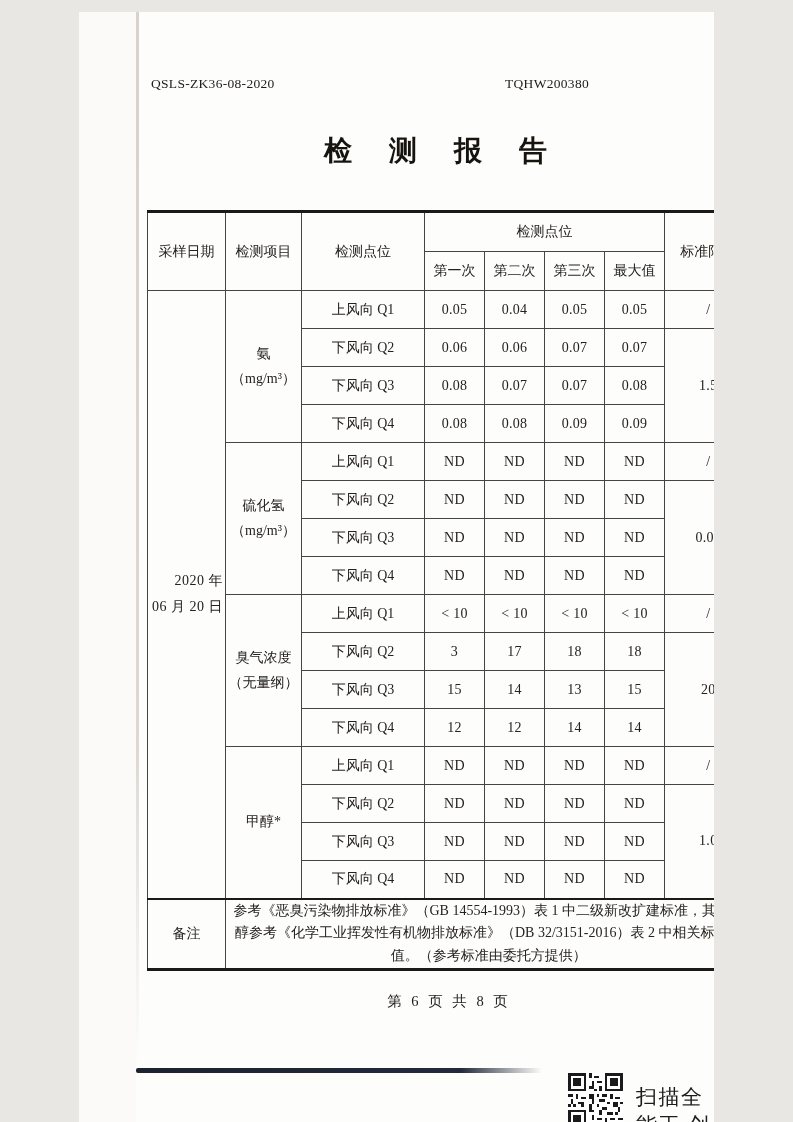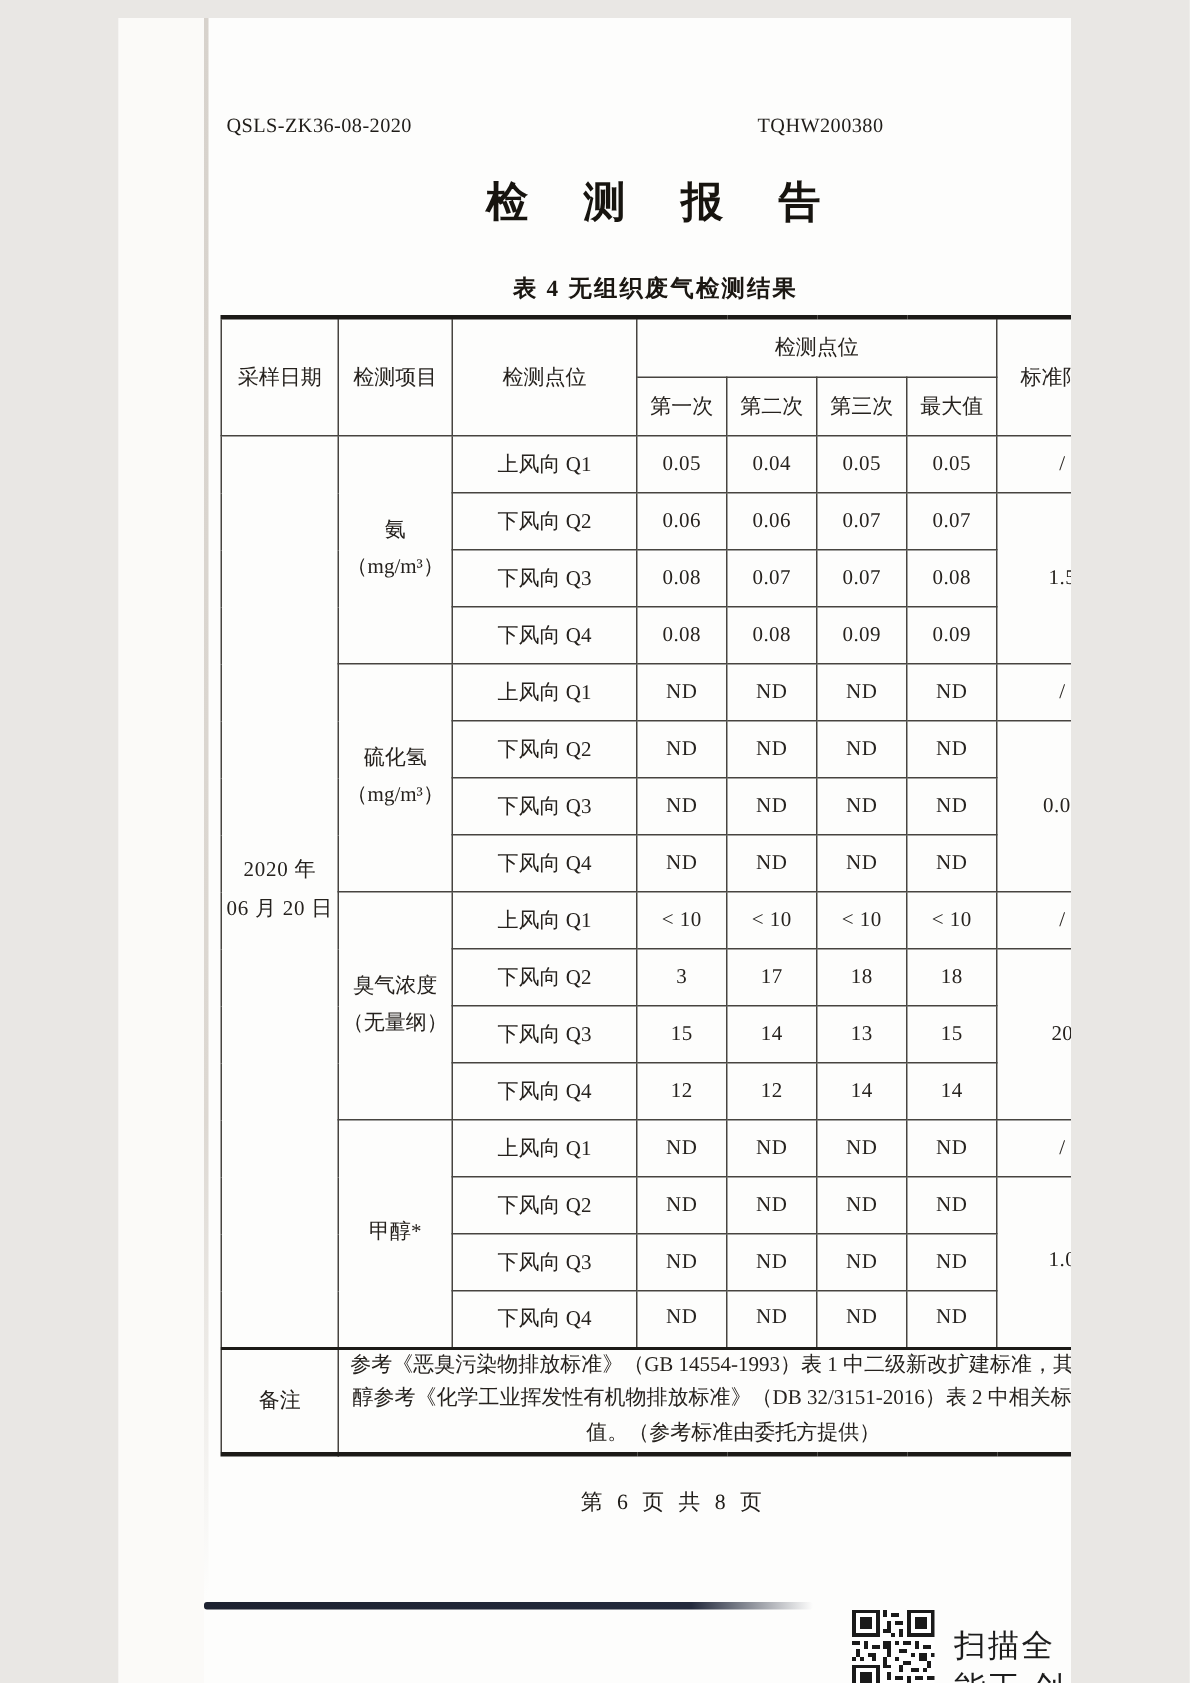--- a/index.html
+++ b/index.html
@@ -17,21 +17,21 @@
   .left-margin-tint { position:absolute; left:0; top:0; width:57px; height:100%; background:#fbfaf8; }
   .bottom-edge-line {
     position:absolute; left:57px; top:1056px; width:406px; height:5px;
     background:linear-gradient(90deg,#1d2230 0%, #232a3c 80%, rgba(35,42,60,0) 100%);
     border-radius:2px;
   }
   .code { position:absolute; top:64px; font-size:13.5px; letter-spacing:0.3px; color:#1f1c18; }
   .code-left { left:72px; }
   .code-right { right:125px; }
   .title {
-    position:absolute; left:68px; top:104px; width:592px; text-align:center;
+    position:absolute; left:68px; top:120px; width:592px; text-align:center;
     font-size:28px; font-weight:bold; letter-spacing:15px; color:#17140f;
   }
   .caption {
     position:absolute; left:68px; top:170px; width:580px; text-align:center;
     font-size:15.5px; font-weight:bold; letter-spacing:1.5px; color:#1b1712;
   }
   table.report {
     position:absolute; left:68px; top:198px; width:604px;
     border-collapse:collapse; table-layout:fixed;
     border-top:3px solid #1c1a17; border-bottom:3px solid #1c1a17;
@@ -41,21 +41,21 @@
     border:1.5px solid #474440; padding:0 2px;
     font-size:14px; font-weight:normal; text-align:center; vertical-align:middle;
     color:#26221e;
   }
   .col-last { border-right:none !important; }
   tr.h1 { height:40px; } tr.h2 { height:39px;padding-left:40px; } tbody tr { height:38px; }
   tr.remark-row { height:67px; }
   tr.remark-row td { border-top:2.8px solid #1c1a17; }
   td.val { font-size:13.5px; letter-spacing:0.3px; }
   td.item div { line-height:1.75; }
-  td.date div { line-height:1.9; letter-spacing:0.5px; }
+  td.date div { line-height:1.9; letter-spacing:0.5px;text-align:right; }
   td.remark-text {
     text-align:left; font-size:13.8px; line-height:1.62; padding:5px 9px 5px 8px;
   }
   .footer {
     position:absolute; left:68px; top:980px; width:604px; text-align:center;
     font-size:14.5px; letter-spacing:3px; color:#1f1c18;
   }
   .qr { position:absolute; left:489px; top:1061px; width:55px; height:55px; }
   .scan-label {
     position:absolute; left:557px; top:1071px; font-size:21px; letter-spacing:1.5px; color:#1c1c1c;
@@ -68,21 +68,20 @@
 
 <div class="page">
 
   <div class="left-margin-tint"></div>
   <div class="left-edge-line"></div>
 
   <div class="code code-left">QSLS-ZK36-08-2020</div>
   <div class="code code-right">TQHW200380</div>
 
   <div class="title">检 测 报 告</div>
-  <div class="caption">表 4  无组织废气检测结果</div>
 
   <table class="report">
     <colgroup>
       <col style="width:78px">
         <col style="width:76px">
         <col style="width:123px">
       <col style="width:60px">
         <col style="width:60px">
         <col style="width:60px">
         <col style="width:60px">

